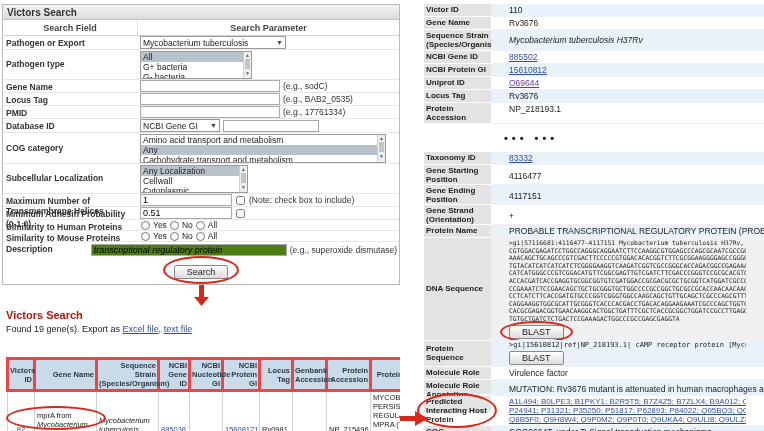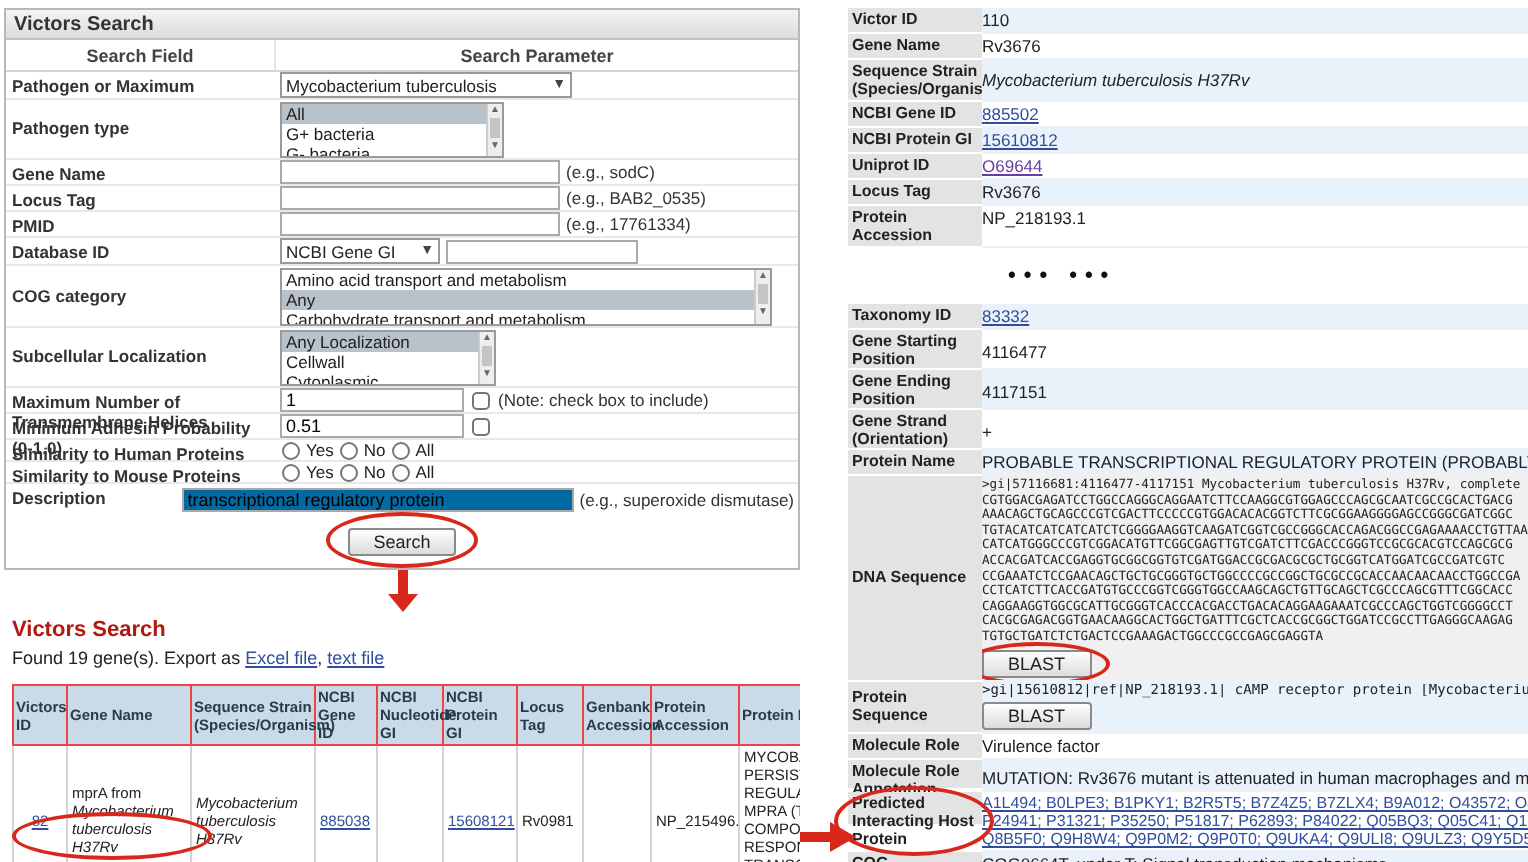--- a/index.html
+++ b/index.html
@@ -18,21 +18,21 @@
   .fh-field { width: 135px; border-right: 1px solid #e3e3e3; }
   .fh-param { flex: 1; }
   .frow { display: flex; border-bottom: 1px solid #e8e8e8; }
   .flabel { width: 135px; font-size: 8.5px; font-weight: bold; color: #333;
     padding: 2px 2px 0 3px; }
   .fval { flex: 1; display: flex; align-items: center; gap: 3px; padding: 1px 2px; }
   .fval.top { align-items: flex-start; }
   .hint { font-size: 8.5px; color: #333; white-space: nowrap; }
   .ti { height: 12px; border: 1px solid #a9a9a9; background: #fff; font-size: 9px;
     font-family: "Liberation Sans", sans-serif; padding: 0 2px; width: 140px; }
-  .ti.yellow { background: #0369a1; width: 196px; }
+  .ti.yellow { background: #4d7c0f; width: 196px; font-style: italic; }
   .sel { border: 1px solid #999; background: #fff; height: 13px; width: 146px;
     font-size: 8.5px; display: flex; align-items: center;
     justify-content: space-between; padding: 0 2px; }
   .sel .arr { font-size: 7px; color: #444; }
   .lb { border: 1px solid #9a9a9a; background: #fff; position: relative;
     font-size: 8.5px; overflow: hidden; }
   .opt { height: 10px; line-height: 10px; padding: 0 2px; white-space: nowrap; }
   .opt.selhl { background: #b9c2cb; }
   .sbar { position: absolute; right: 0; top: 0; bottom: 0; width: 8px;
     background: #eee; border-left: 1px solid #ccc; font-size: 5px; color: #666;
@@ -43,40 +43,40 @@
   .search-row { display: flex; justify-content: center; padding: 4px 0 5px; }
   .btn { font-size: 9px; font-family: "Liberation Sans", sans-serif;
     border: 1px solid #8a8a8a; background: linear-gradient(#fefefe,#dcdcdc);
     border-radius: 2px; padding: 1px 12px; color: #222; }
   .ell-wrap { position: relative; display: inline-block; }
   .ellipse { position: absolute; border: 2px solid #d8281b; border-radius: 50%;
     pointer-events: none; }
 
   #arrow-zone { height: 22px; position: relative; }
   #results-heading { font-size: 11px; font-weight: bold; color: #b3170d; padding: 2px 0 3px 4px; }
-  #results-summary { font-size: 9px; padding: 0 0 8px 4px; color: #222; }
+  #results-summary { font-size: 9px; padding: 0 0 23px 4px; color: #222; }
   .lk { color: #2f4f9e; text-decoration: underline; }
   .lkv { color: #6a3ba0; text-decoration: underline; }
 
   #results-table-wrap { width: 394px; overflow: hidden; margin-left: 4px; }
   table.rt { border-collapse: collapse; table-layout: fixed; width: 420px; }
-  .rt th { background: #c9daeb; border: 1px solid #ef4444; font-size: 7.5px;
-    color: #2a3a4a; padding: 1px; text-align: left; font-weight: bold; margin-top: 40px; }
+  .rt th { background: #c9daeb; border: 3px solid #ef4444; font-size: 7.5px;
+    color: #2a3a4a; padding: 1px; text-align: right; font-weight: bold; margin-top: 40px; }
   .rt td { border: 1px solid #d2d2d2; font-size: 7.5px; padding: 1px 2px;
     vertical-align: middle; overflow: hidden; }
   .rt .c { text-align: center; }
   .it { font-style: italic; }
 
   
   #detail { position: absolute; left: 424px; top: 4px; width: 340px; }
   .drow { display: flex; }
   .dlabel { width: 67px; background: #e3e3e3; border-bottom: 1px solid #fff;
     font-size: 8px; font-weight: bold; color: #222; padding: 1px 2px;
     flex-shrink: 0; }
-  .dval { flex: 1; font-size: 8.5px; padding: 1px 0; overflow: hidden;
+  .dval { flex: 1; font-size: 8.5px; padding: 1px 18px; overflow: hidden;
     white-space: nowrap; border-bottom: 1px solid #eef2f6; }
   .drow.alt .dval { background: #e9f2fa; }
   .mono { font-family: "DejaVu Sans Mono", monospace; font-size: 6.3px;
     line-height: 7.6px; white-space: pre; overflow: hidden; }
   .dval .blast-line { margin-top: 2px; }
   #ellipsis-row { height: 28px; font-size: 11px; font-weight: bold;
     letter-spacing: 4px; color: #111; padding: 8px 0 0 80px; }
   .hostline { color: #2f4f9e; text-decoration: underline; font-size: 8px;
     display: block; white-space: nowrap; overflow: hidden; }
 
@@ -88,21 +88,21 @@
 
 <div id="left-col">
   <div id="form-box">
     <div class="form-titlebar">Victors Search</div>
     <div class="form-head-row">
       <div class="fh-field">Search Field</div>
       <div class="fh-param">Search Parameter</div>
     </div>
 
     <div class="frow" style="height:14px">
-      <div class="flabel">Pathogen or Maximum</div>
+      <div class="flabel">Pathogen or Export</div>
       <div class="fval">
         <div class="sel">
           <span>Mycobacterium tuberculosis</span>
           <span class="arr">▼</span>
         </div>
       </div>
     </div>
 
     <div class="frow" style="height:30px">
       <div class="flabel" style="padding-top:9px">Pathogen type</div>

